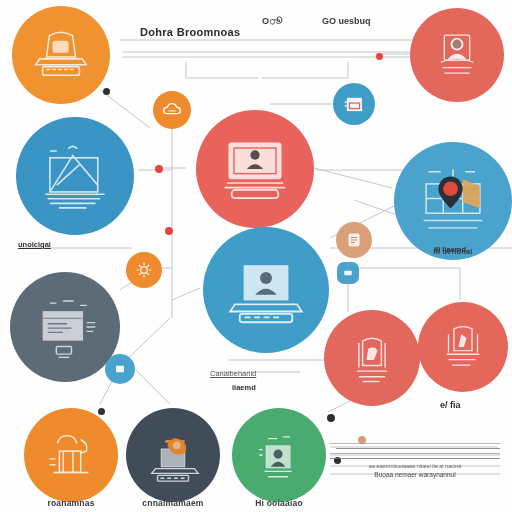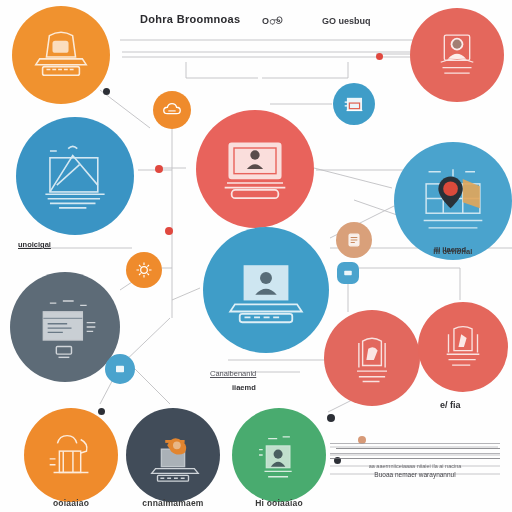--- a/index.html
+++ b/index.html
@@ -155,21 +155,21 @@
       <line x1="172" y1="300" x2="200" y2="288"></line>
 
       <line x1="330" y1="447" x2="498" y2="447"></line>
       <line x1="330" y1="455" x2="336" y2="455"></line>
       <line x1="336" y1="455" x2="500" y2="455"></line>
       <line x1="330" y1="466" x2="500" y2="466"></line>
       <line x1="330" y1="474" x2="500" y2="474"></line>
     </g>
   </svg>
 
-  <div class="heading" style="left:124px;top:13px;padding-left:16px;">Dohra Broomnoas</div>
+  <div class="heading" style="left:124px;top:26px;padding-left:16px;">Dohra Broomnoas</div>
   <div class="minihead" style="left:262px;top:16px;font-size:9px;">Oூ</div>
   <div class="minihead" style="left:322px;top:16px;font-size:9px;text-align:right;">GO  uesbuq</div>
 
   <div class="node c-orange soft" style="left:12px;top:6px;width:98px;height:98px;">
     <svg class="glyph" width="62" height="62" viewBox="0 0 64 64">
       <g fill="none" stroke="#ffffff" stroke-width="1.6" opacity=".88">
         <path d="M20 12 q12 -7 24 0 l3 22 H17 z"></path>
         <rect x="24" y="18" width="15" height="11" rx="2" fill="#ffffff" opacity=".85"></rect>
         <path d="M10 36 h44 l4 6 H6 z"></path>
         <rect x="13" y="44" width="38" height="9" rx="2"></rect>
@@ -398,21 +398,21 @@
   <div class="dot dot-dark" style="left:327px;top:414px;width:8px;height:8px;"></div>
 
   <div class="flabel b" style="left:18px;top:240px;text-decoration:underline;">unoicigai</div>
   <div class="flabel b" style="left:434px;top:245px;">ili iiaemd</div>
   <div class="flabel b" style="left:232px;top:355px;margin-top:28px;">iiaemd</div>
   <div class="flabel" style="left:210px;top:369px;text-decoration:underline;">Canaibenanid</div>
   <div class="flabel b" style="left:440px;top:400px;font-size:9px;">e/ fia</div>
 
   <div class="caption" style="left:453px;top:247px;font-size:7.5px;">lli oenonal</div>
 
-  <div class="caption" style="left:71px;top:498px;">ooiaaiao</div>
+  <div class="caption" style="left:71px;top:498px;">roanamnas</div>
   <div class="caption" style="left:173px;top:498px;">cnnaimamaem</div>
   <div class="caption" style="left:279px;top:498px;">Hi ooiaaiao</div>
 
   <div class="textblock" style="left:330px;top:443px;width:170px;">
     <div class="tb-line" style="width:170px;"></div>
     <div class="tb-line d" style="width:164px;margin-left:6px;"></div>
     <div class="tb-line" style="width:170px;"></div>
     <div class="tb-line d" style="width:170px;"></div>
     <div class="tb-cap" style="margin-top:3px;font-size:5.5px;opacity:.8;">aa aaernniiceiaaaa niiaiei ila ai nacina</div>
     <div class="tb-cap" style="margin-top:2px;">Buoaa nemaer waraynannul</div>

